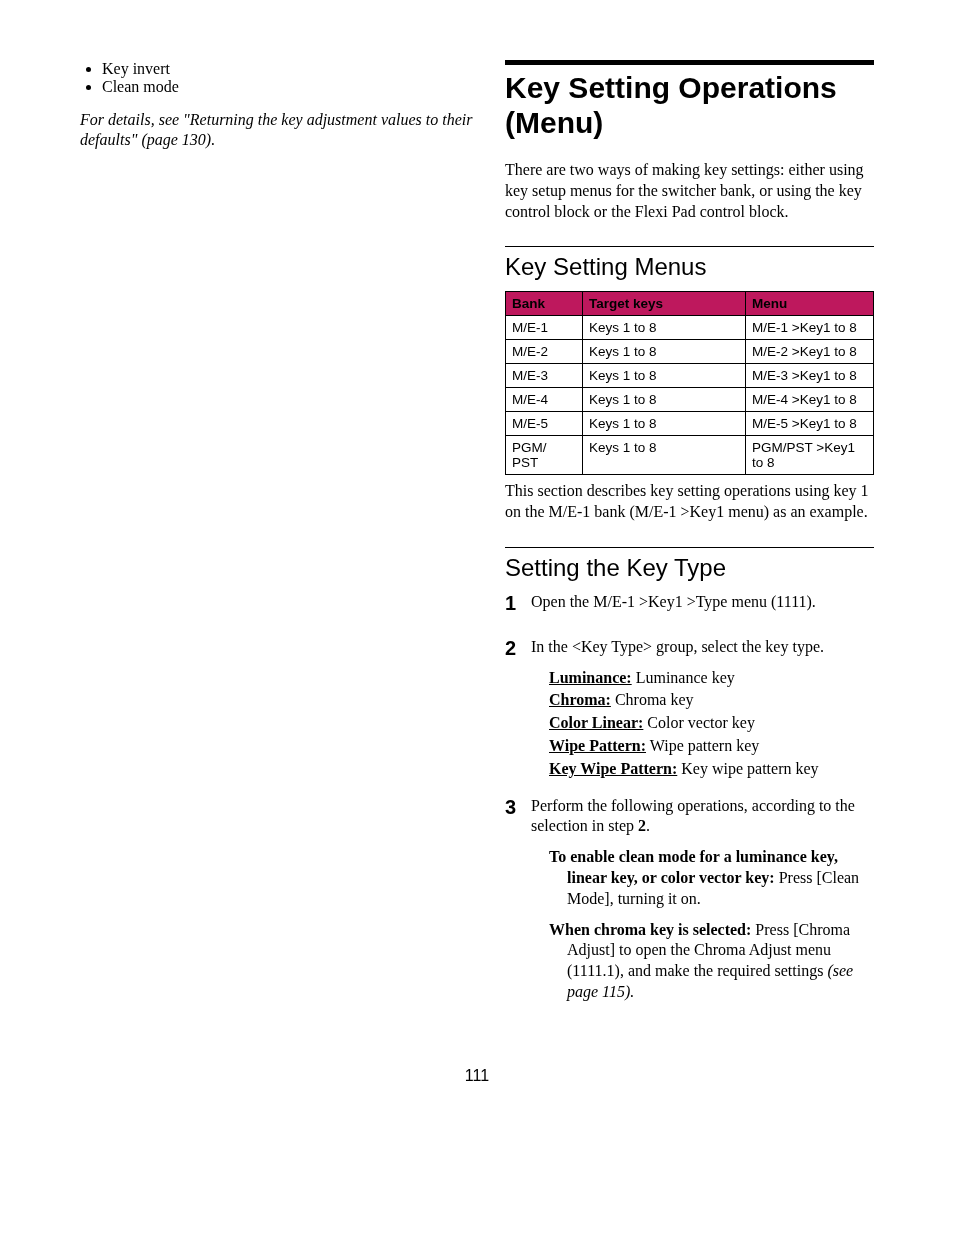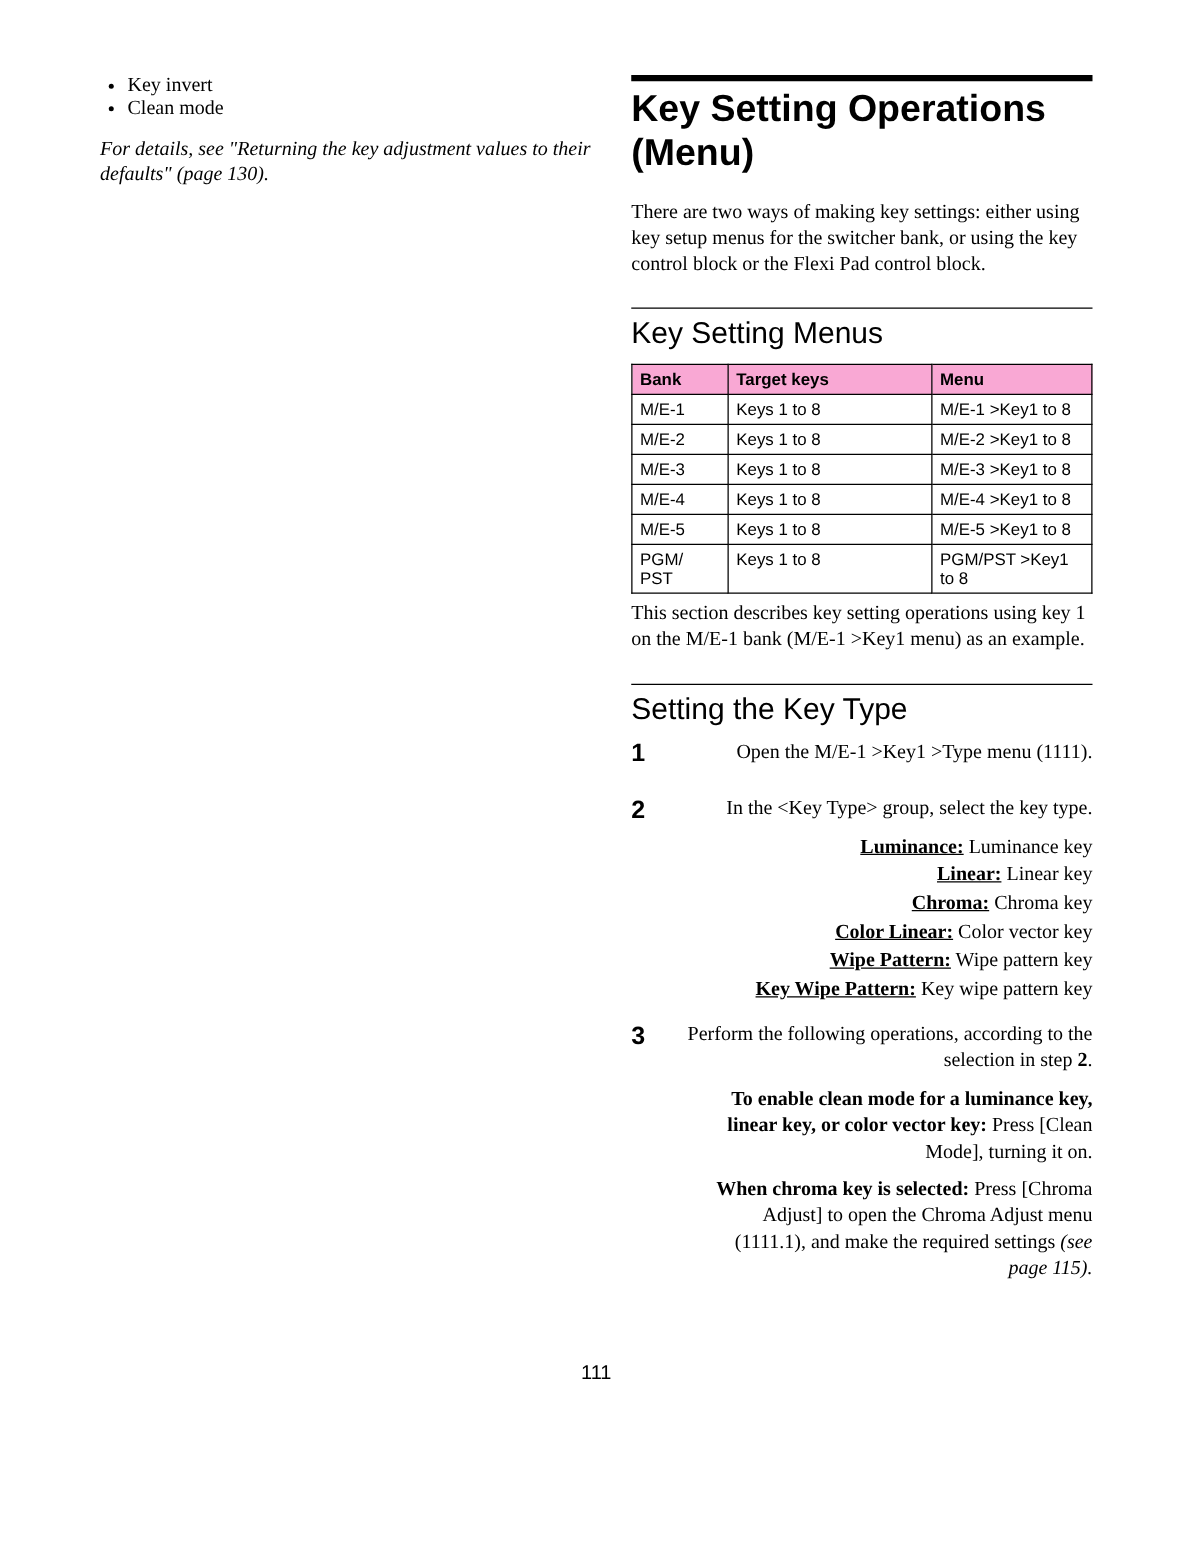--- a/index.html
+++ b/index.html
@@ -72,21 +72,21 @@
     font-size: 13.5px;
     margin: 8px 0 6px 0;
   }
   table.bank-table th, table.bank-table td {
     border: 1px solid #000;
     padding: 4px 6px;
     text-align: left;
     vertical-align: top;
   }
   table.bank-table th {
-    background: #f9a8d4;
+    background: #be185d;
     font-weight: bold;
   }
   .col-bank { width: 64px; }
   .col-target { width: 150px; }
   .step-list {
     margin: 10px 0 0 0;
     padding: 0;
     list-style: none;
   }
   .step-item {
@@ -99,21 +99,20 @@
     font-weight: bold;
     font-size: 20px;
     width: 26px;
     flex-shrink: 0;
     line-height: 1;
     padding-top: 1px;
   }
   .step-body {
     flex: 1;
     line-height: 1.3;
-    text-align: right;
   }
   .step-body p {
     margin: 0 0 10px 0;
   }
   .step-body .inner {
     margin-left: 18px;
   }
   .keytype-item {
     margin: 0 0 2px 0;
   }
@@ -217,21 +216,20 @@
           <p>Open the M/E-1 &gt;Key1 &gt;Type menu (1111).</p>
         </div>
       </div>
 
       <div class="step-item">
         <div class="step-num">2</div>
         <div class="step-body">
           <p>In the &lt;Key Type&gt; group, select the key type.</p>
           <div class="inner">
             <div class="keytype-item"><span class="label">Luminance:</span><span> Luminance key</span></div>
-            <div class="keytype-item"><span class="label">Linear:</span><span> Linear key</span></div>
             <div class="keytype-item"><span class="label">Chroma:</span><span> Chroma key</span></div>
             <div class="keytype-item"><span class="label">Color Linear:</span><span> Color vector key</span></div>
             <div class="keytype-item"><span class="label">Wipe Pattern:</span><span> Wipe pattern key</span></div>
             <div class="keytype-item"><span class="label">Key Wipe Pattern:</span><span> Key wipe pattern key</span></div>
           </div>
         </div>
       </div>
 
       <div class="step-item">
         <div class="step-num">3</div>

